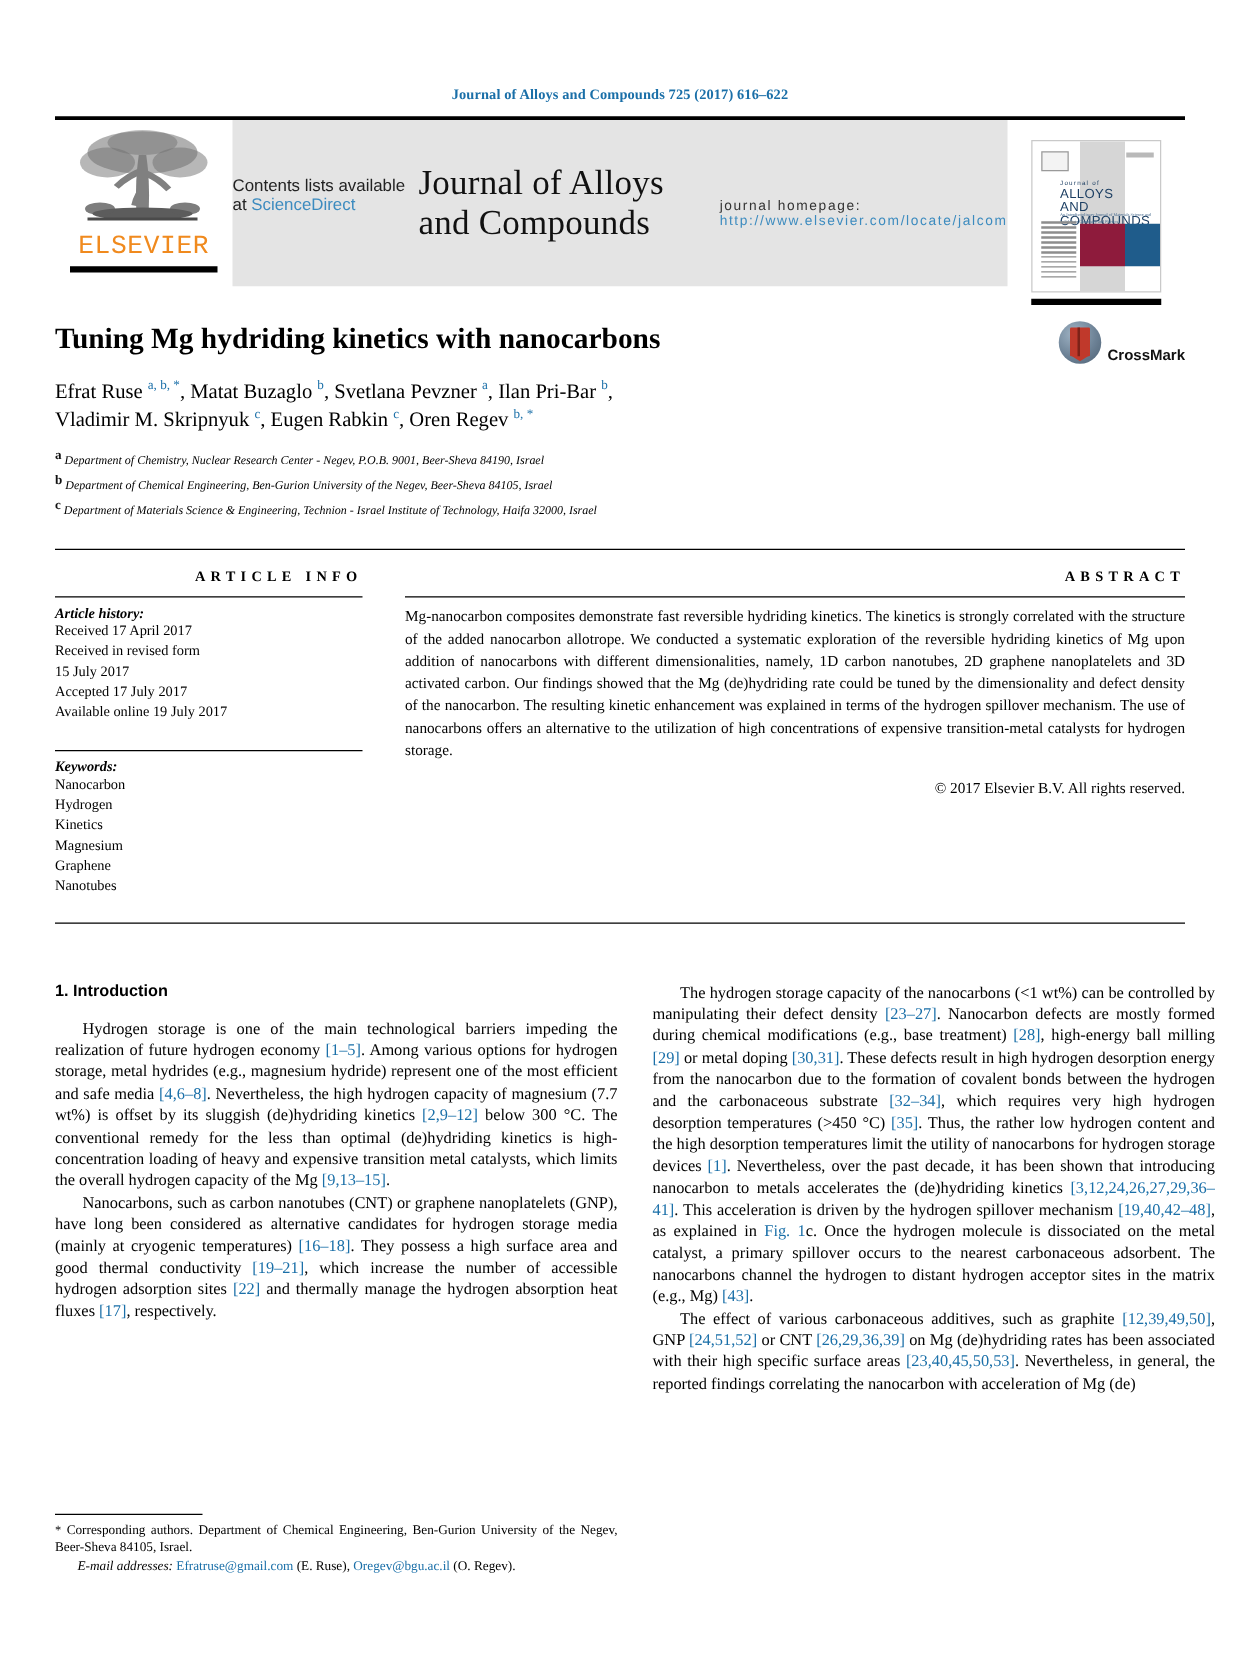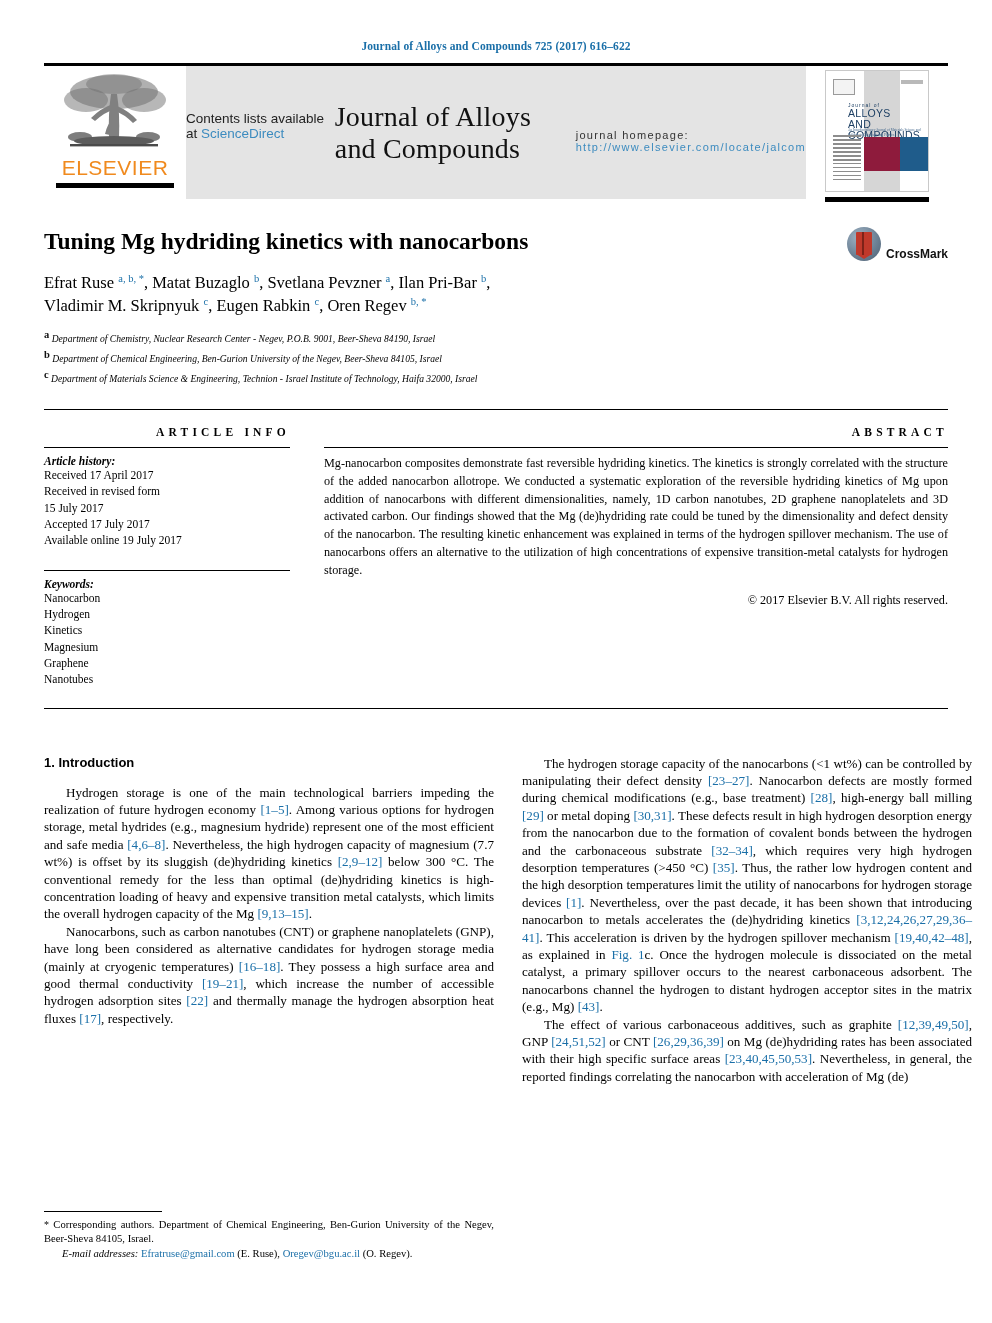--- a/index.html
+++ b/index.html
@@ -14,51 +14,51 @@
     overflow: hidden;
   }
   .page { width: 992px; height: 1323px; position: relative; padding: 0 44px; }
 
   
   .runhead {
     text-align: center;
     color: #1a6fa8;
     font-size: 11.5px;
     font-weight: bold;
-    padding-top: 40px;
+    padding-top: 70px;
     letter-spacing: .1px;
   }
   .rule-thick { border-top: 3px solid #000; margin-top: 11px; }
 
   
   .masthead { display: flex; align-items: stretch; height: 133px; }
   .mast-left {
     width: 142px; flex: 0 0 142px; background: #ffffff;
     display: flex; flex-direction: column; align-items: center; justify-content: flex-start;
     padding-top: 4px;
   }
   .mast-mid {
     flex: 1 1 auto; background: #e4e4e4; position: relative;
     display: flex; flex-direction: row; align-items: center; justify-content: center;
   }
   .mast-right {
     width: 142px; flex: 0 0 142px; background: #ffffff;
-    display: flex; align-items: flex-start; justify-content: center; padding-top: 4px;
+    display: flex; align-items: flex-start; justify-content: center; padding-top: 16px;
   }
   .contents-line { font-family: "Liberation Sans", sans-serif; font-size: 13.5px; color: #222; margin-bottom: 14px; }
   .contents-line .sd { color: #3c8bbf; }
   .journal-name { font-size: 28px; font-family: "Liberation Serif", serif; color: #111; letter-spacing: .2px; }
   .homepage { font-family: "Liberation Sans", sans-serif; font-size: 11px; color: #333; letter-spacing: 1.3px; margin-top: 16px; }
   .homepage .url { color: #3c8bbf; }
 
   
   .els-logo { width: 118px; }
   .els-tree { width: 118px; height: 86px; display: block; }
   .els-word {
-    font-family: Liberation Sans, sans-serif; font-size: 21px; color: #f08a1e;
+    font-family: Liberation Mono, monospace; font-size: 21px; color: #f08a1e;
     letter-spacing: .5px; text-align: center; line-height: 1; margin-top: 1px;
   }
   .els-bar { border-top: 5px solid #000; margin-top: 5px; }
 
   
   .cover {
     width: 104px; height: 122px; border: 1px solid #c9c9c9; background: #fff;
     position: relative; overflow: hidden;
   }
   .cover-band { position: absolute; left: 38px; top: 0; width: 36px; height: 100%; background: #d6d6d6; }

